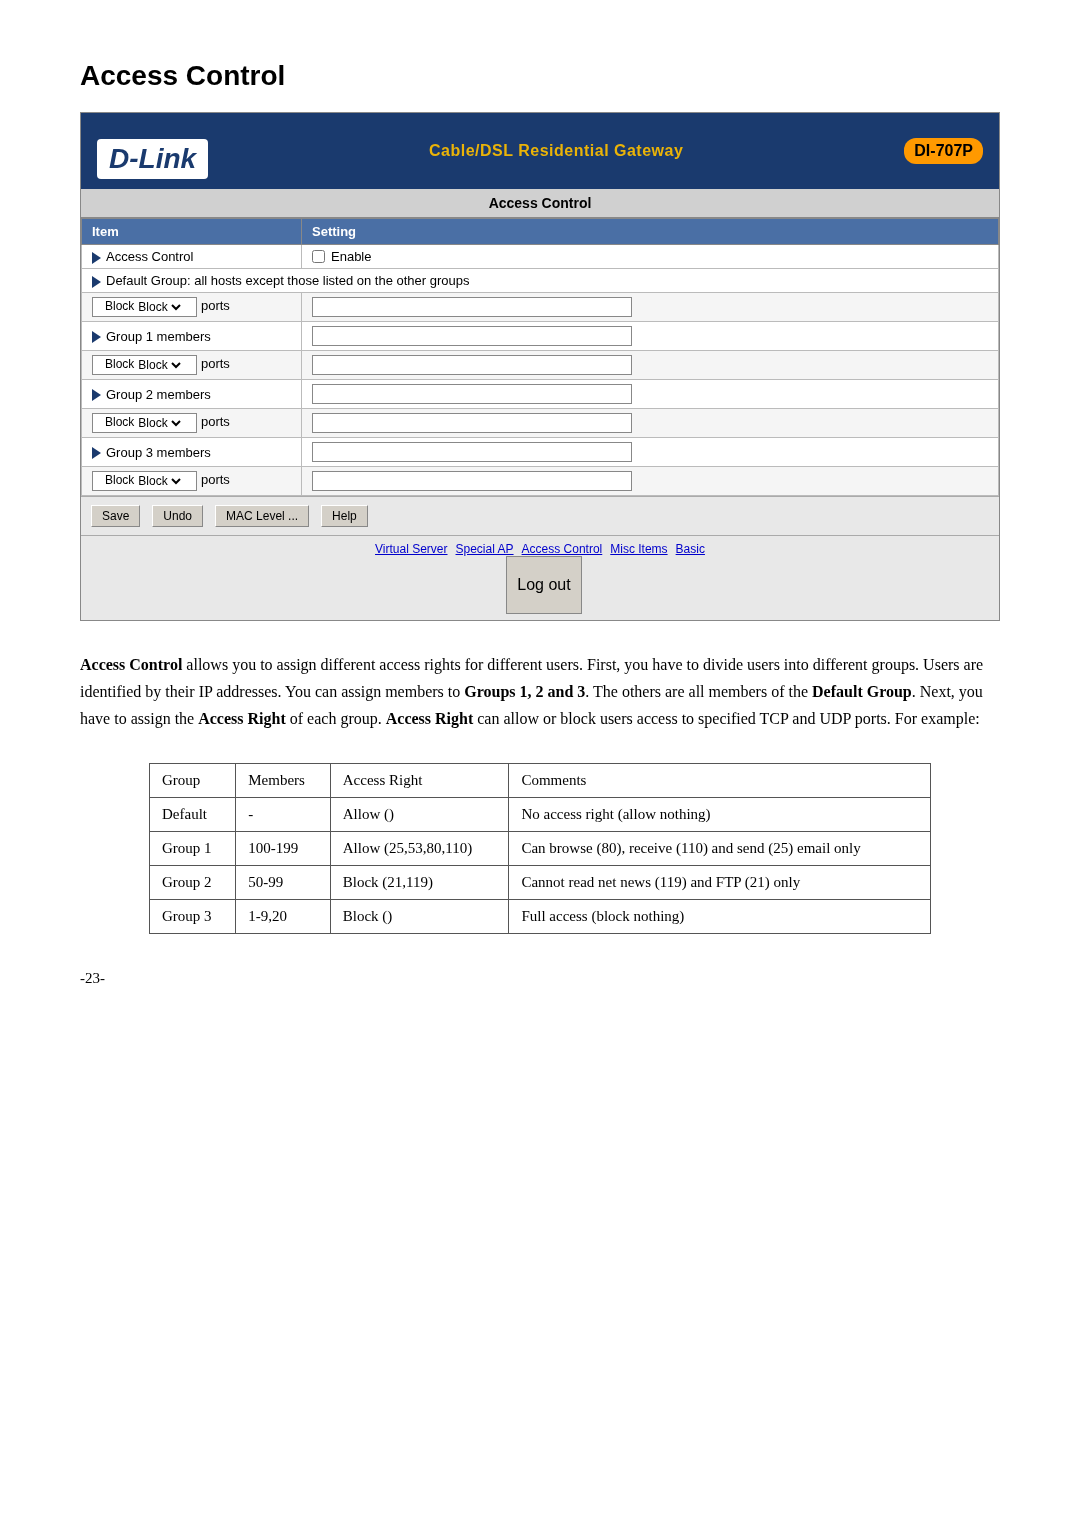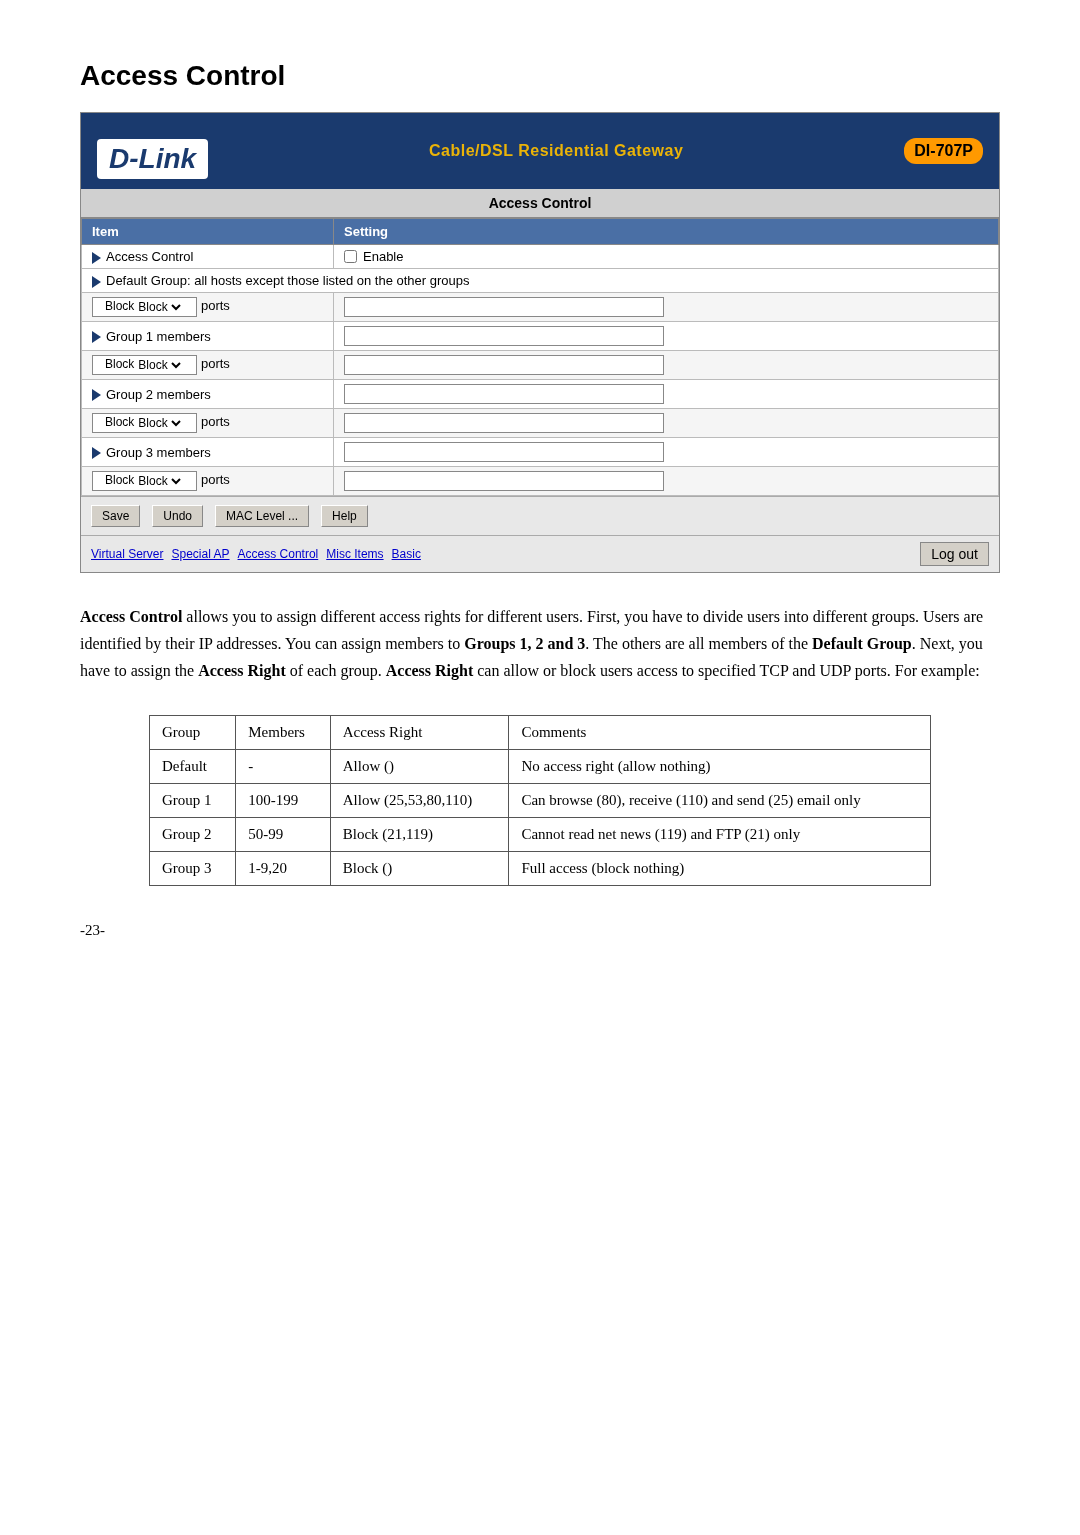--- a/index.html
+++ b/index.html
@@ -173,38 +173,39 @@
     
     .nav-links-row {
       background: #e8e8e8;
       border-top: 1px solid #aaa;
       padding: 6px 10px;
       display: flex;
       align-items: center;
       justify-content: space-between;
       font-size: 12px;
       font-family: Arial, sans-serif;
+      flex-direction: column;
     }
 
     .nav-links {
       display: flex;
       gap: 8px;
     }
 
     .nav-link {
       color: #00c;
       text-decoration: underline;
       cursor: pointer;
     }
 
     .logout-btn {
       background: #d4d0c8;
       border: 1px solid #888;
-      padding: 3px 10px;
-      font-size: 14px;
+      padding: 19px 10px;
+      font-size: 16px;
       font-family: Arial, sans-serif;
       cursor: pointer;
       margin-left: 8px;
     }
 
     
     .description {
       font-size: 16px;
       line-height: 1.7;
       margin-bottom: 30px;
@@ -255,21 +256,21 @@
     </div>
     <div class="router-title-center">Cable/DSL Residential Gateway</div>
     <div class="model-badge">DI-707P</div>
   </div>
 
   <div class="section-title-bar">Access Control</div>
 
   <table class="config-table">
     <thead>
       <tr>
-        <th style="width:252px;">Item</th>
+        <th style="width:220px;">Item</th>
         <th>Setting</th>
       </tr>
     </thead>
     <tbody>
 
       <tr>
         <td>
           <span class="arrow-icon"></span>Access Control
         </td>
         <td>

